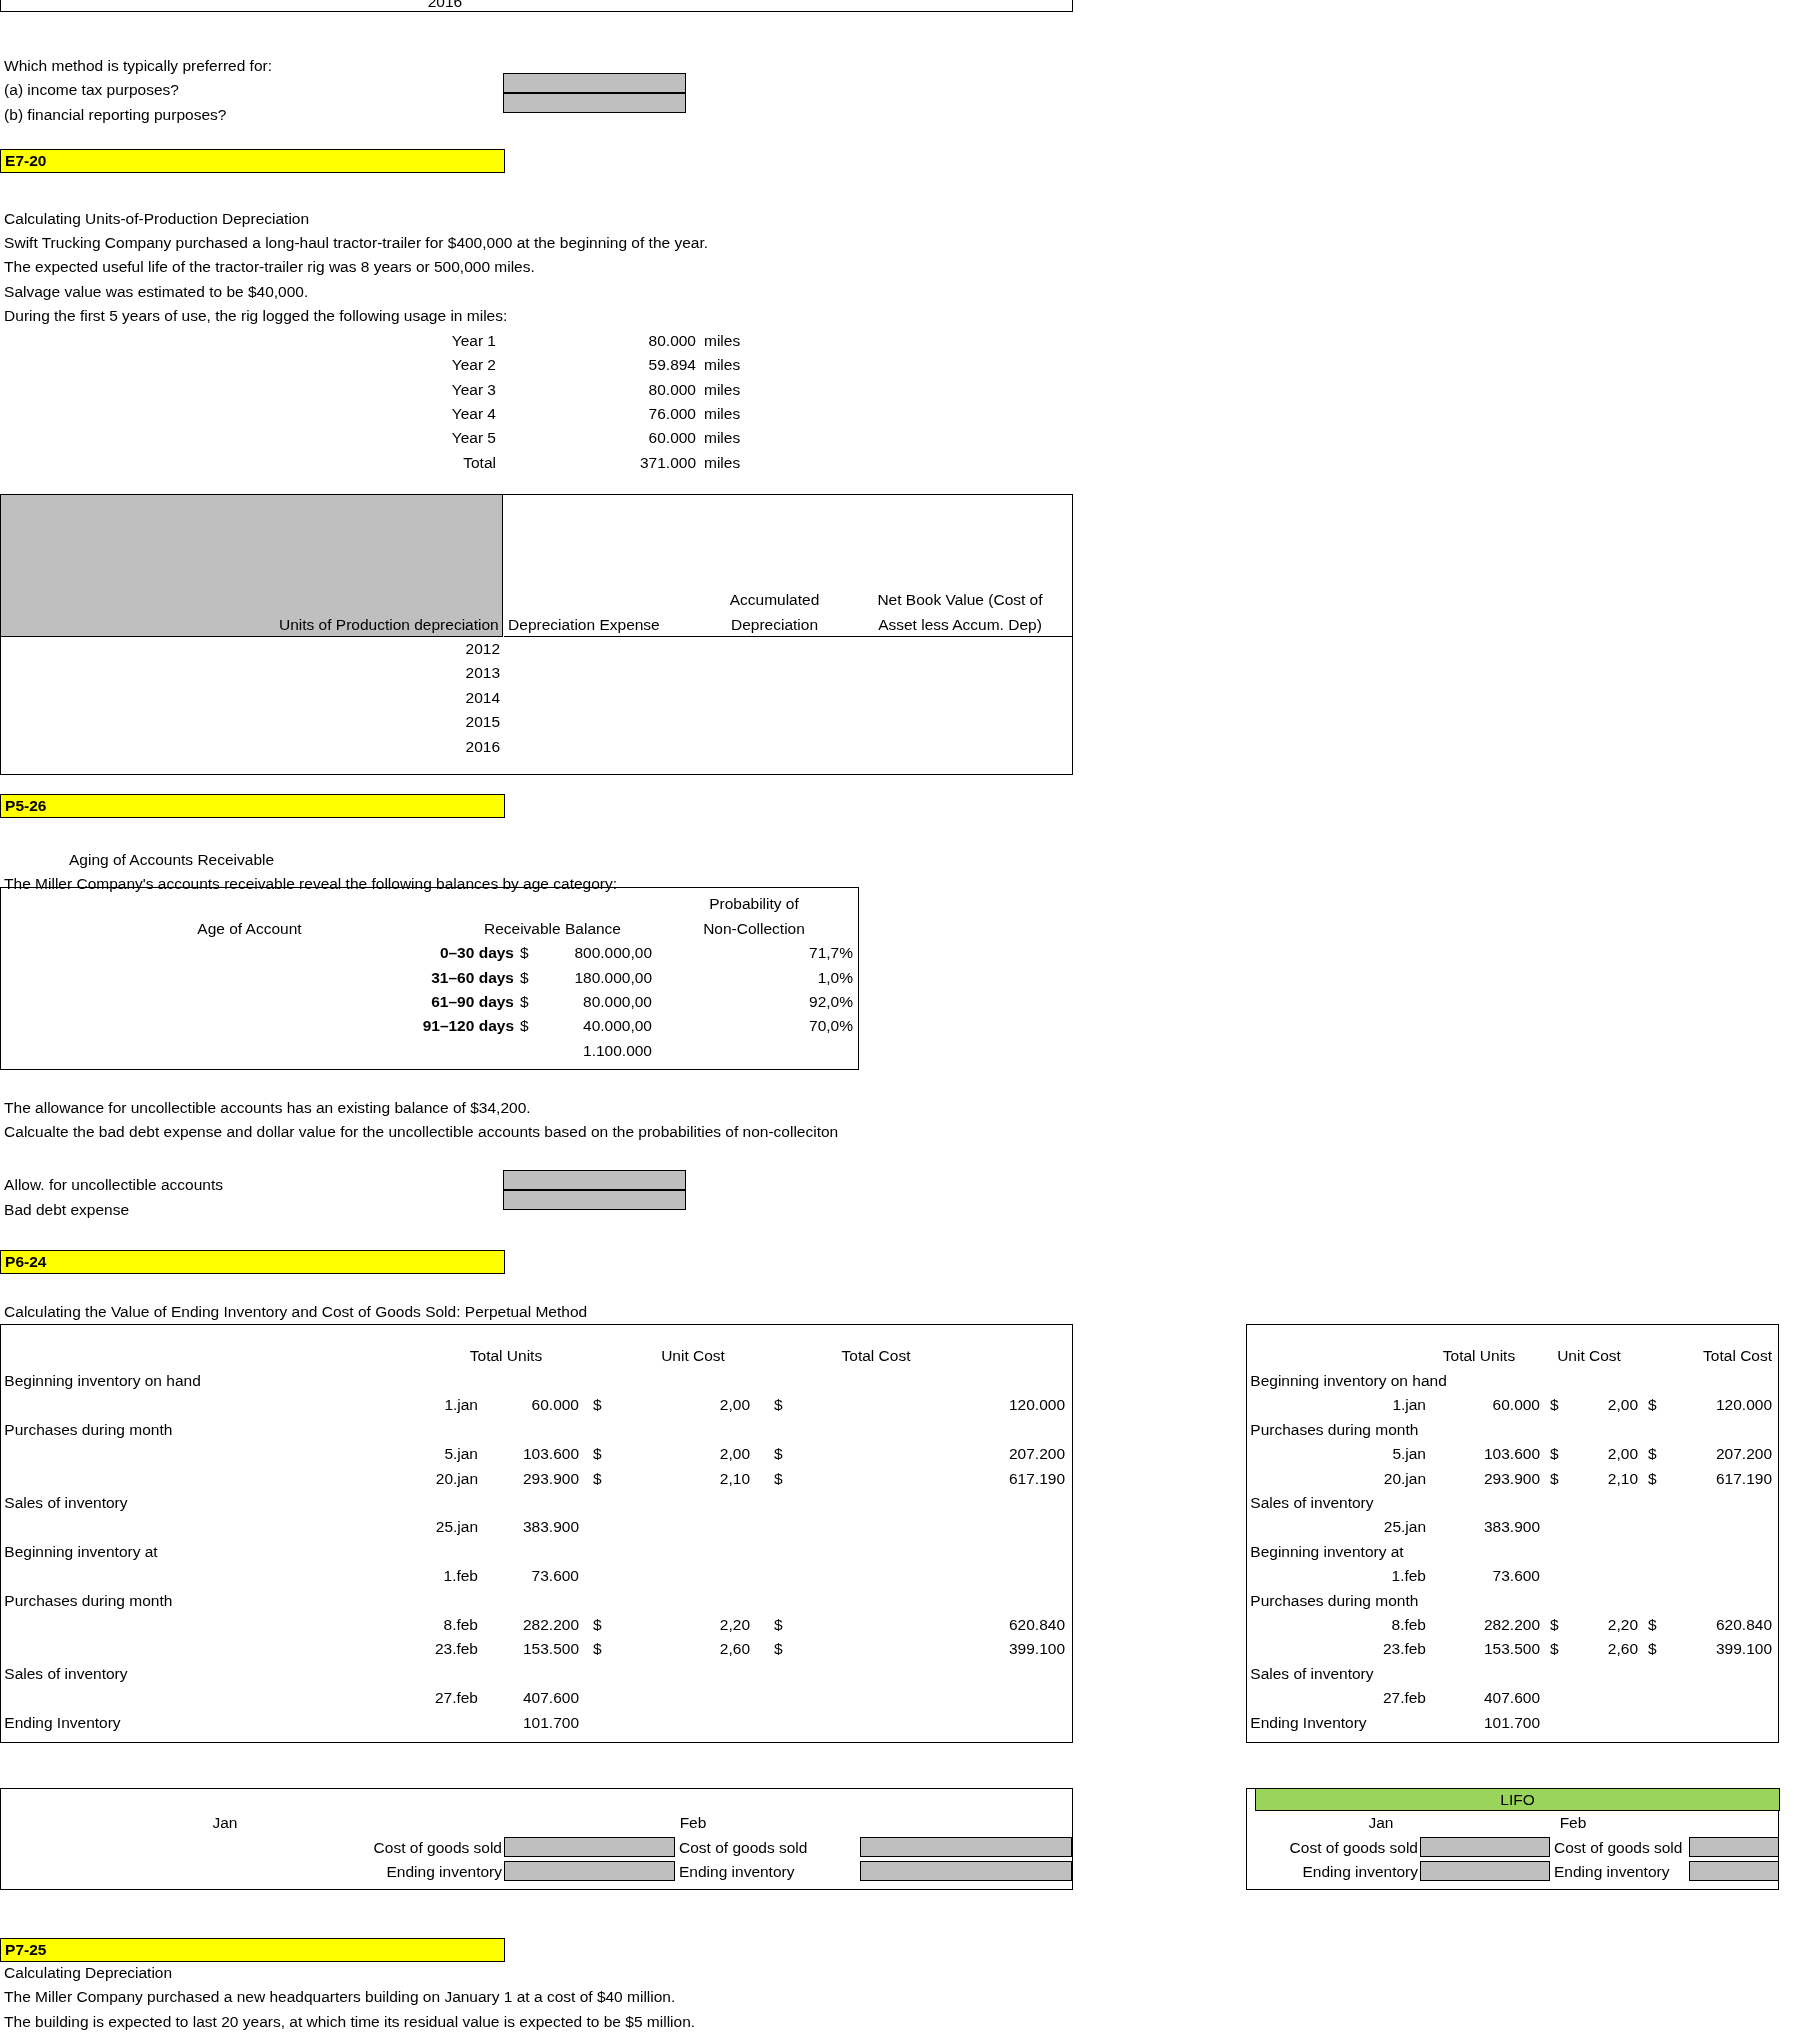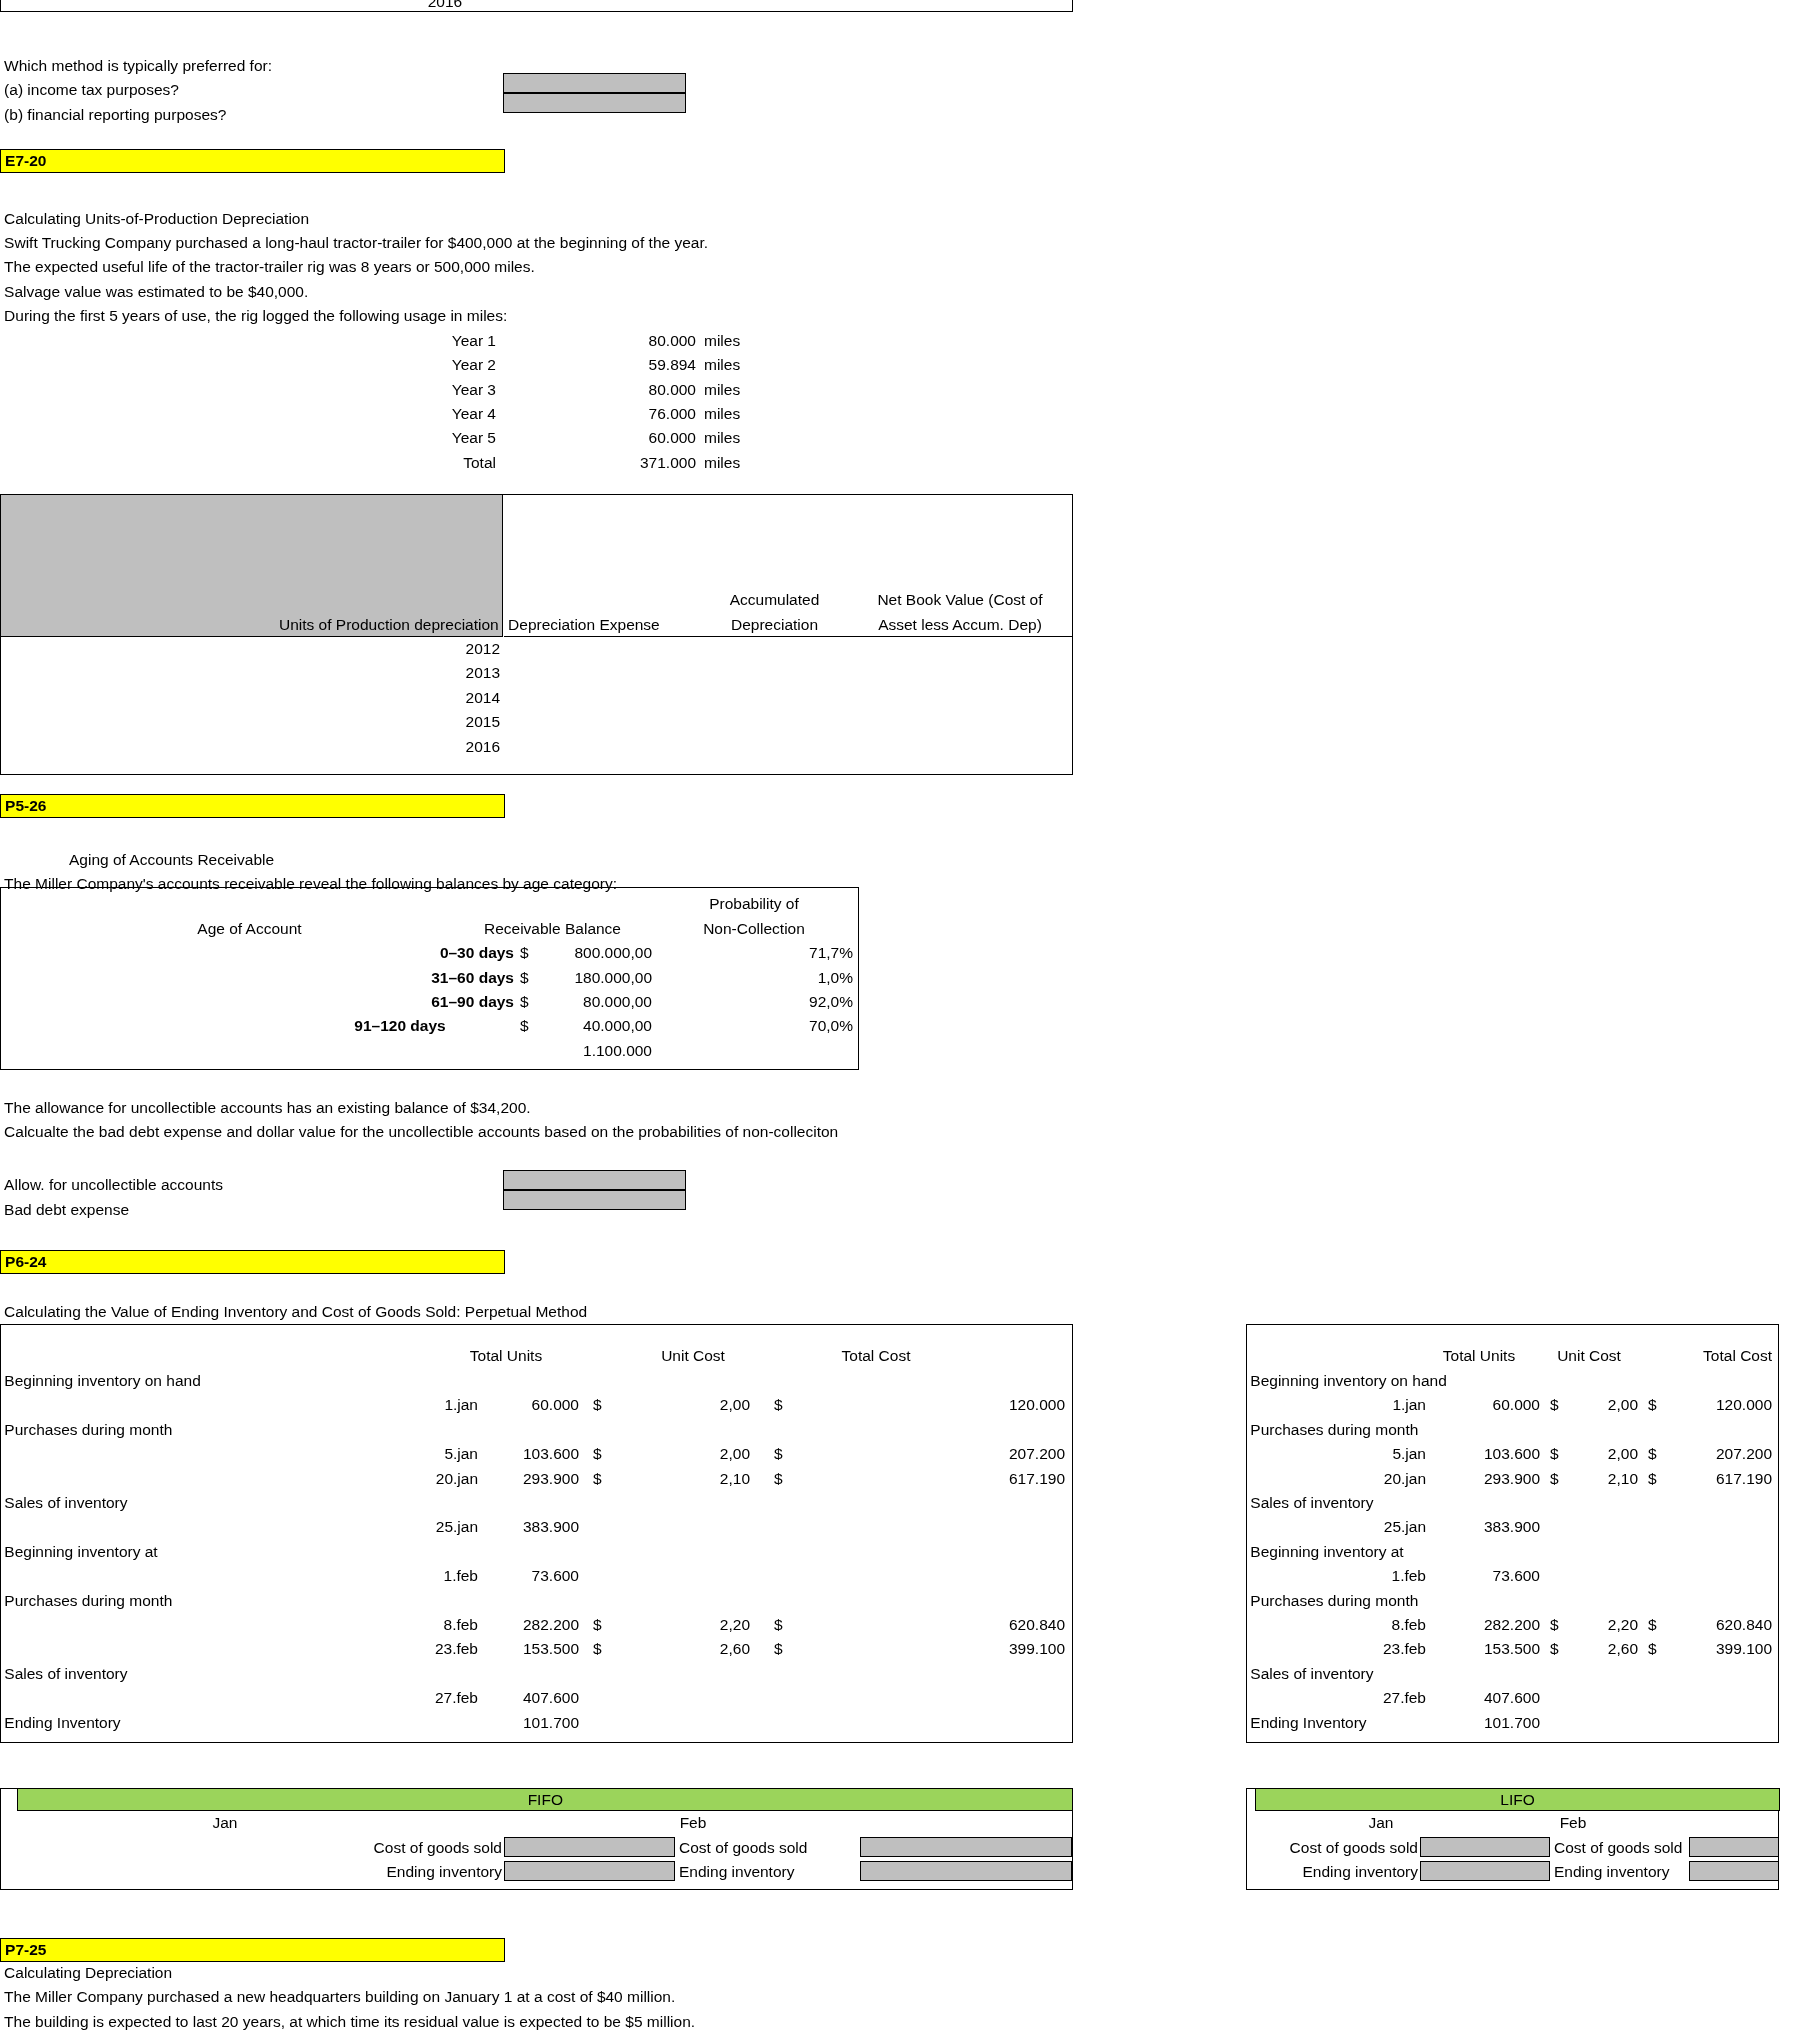--- a/index.html
+++ b/index.html
@@ -141,21 +141,21 @@
     <div class="txt r bold" style="position:absolute; left:285px; top:81px; width:228px;">31–60 days</div>
     <div class="txt" style="position:absolute; left:519px; top:81px;">$</div>
     <div class="txt r" style="position:absolute; left:521px; top:81px; width:130px;">180.000,00</div>
     <div class="txt r" style="position:absolute; left:651px; top:81px; width:201px;">1,0%</div>
 
     <div class="txt r bold" style="position:absolute; left:285px; top:105px; width:228px;">61–90 days</div>
     <div class="txt" style="position:absolute; left:519px; top:105px;">$</div>
     <div class="txt r" style="position:absolute; left:521px; top:105px; width:130px;">80.000,00</div>
     <div class="txt r" style="position:absolute; left:651px; top:105px; width:201px;">92,0%</div>
 
-    <div class="txt r bold" style="position:absolute; left:285px; top:129px; width:228px;text-align:center;">91–120 days</div>
+    <div class="txt r bold" style="position:absolute; left:285px; top:129px; width:228px;">91–120 days</div>
     <div class="txt" style="position:absolute; left:519px; top:129px;">$</div>
     <div class="txt r" style="position:absolute; left:521px; top:129px; width:130px;">40.000,00</div>
     <div class="txt r" style="position:absolute; left:651px; top:129px; width:201px;">70,0%</div>
 
     <div class="txt r" style="position:absolute; left:521px; top:154px; width:130px;">1.100.000</div>
   </div>
 
   <div class="txt" style="position:absolute; left:4.1px; top:1099px;">The allowance for uncollectible accounts has an existing balance of $34,200.</div>
   <div class="txt" style="position:absolute; left:4.1px; top:1123px;">Calcualte the bad debt expense and dollar value for the uncollectible accounts based on the probabilities of non-colleciton</div>
 
@@ -292,21 +292,20 @@
     <div class="txt" style="position:absolute; left:3.3px; top:340px;">Sales of inventory</div>
 
     <div class="txt r" style="position:absolute; left:57px; top:364px; width:122px;">27.feb</div>
     <div class="txt r" style="position:absolute; left:179px; top:364px; width:114px;">407.600</div>
 
     <div class="txt" style="position:absolute; left:3.3px; top:389px;">Ending Inventory</div>
     <div class="txt r" style="position:absolute; left:179px; top:389px; width:114px;">101.700</div>
   </div>
 
   <div class="bx" style="position:absolute; left:0px; top:1788px; width:1073px; height:102px;">
-    <div class="green-head" style="position:absolute; left:16.3px; top:-0.8px; width:1056px; height:23px; line-height:21px;">FIFO</div>
     <div class="txt c" style="position:absolute; left:163px; top:25px; width:122px;">Jan</div>
     <div class="txt c" style="position:absolute; left:631px; top:25px; width:122px;">Feb</div>
 
     <div class="txt r" style="position:absolute; left:163px; top:50px; width:338px;">Cost of goods sold</div>
     <div class="fifo-cell" style="position:absolute; left:503px; top:48px; width:171px; height:19.5px;"></div>
     <div class="txt" style="position:absolute; left:678px; top:50px;">Cost of goods sold</div>
     <div class="fifo-cell" style="position:absolute; left:859px; top:48px; width:212px; height:19.5px;"></div>
 
     <div class="txt r" style="position:absolute; left:163px; top:74px; width:338px;">Ending inventory</div>
     <div class="fifo-cell" style="position:absolute; left:503px; top:72px; width:171px; height:19.5px;"></div>

